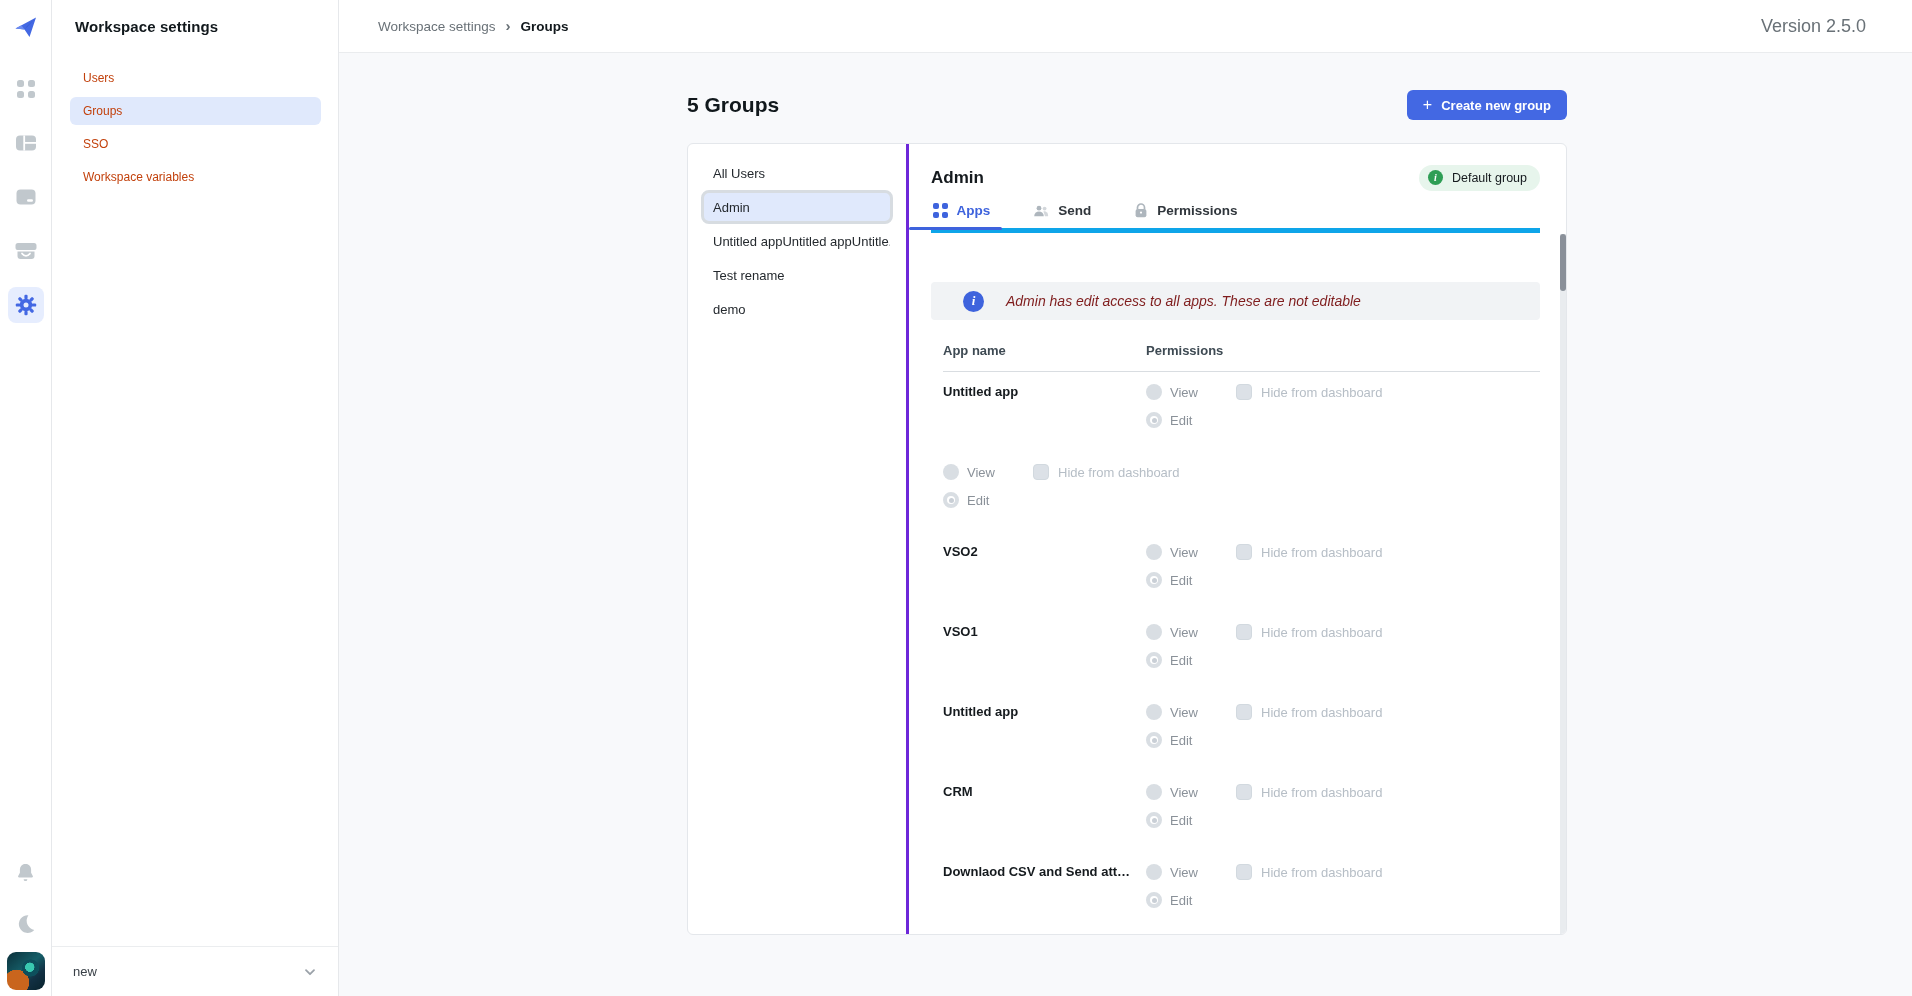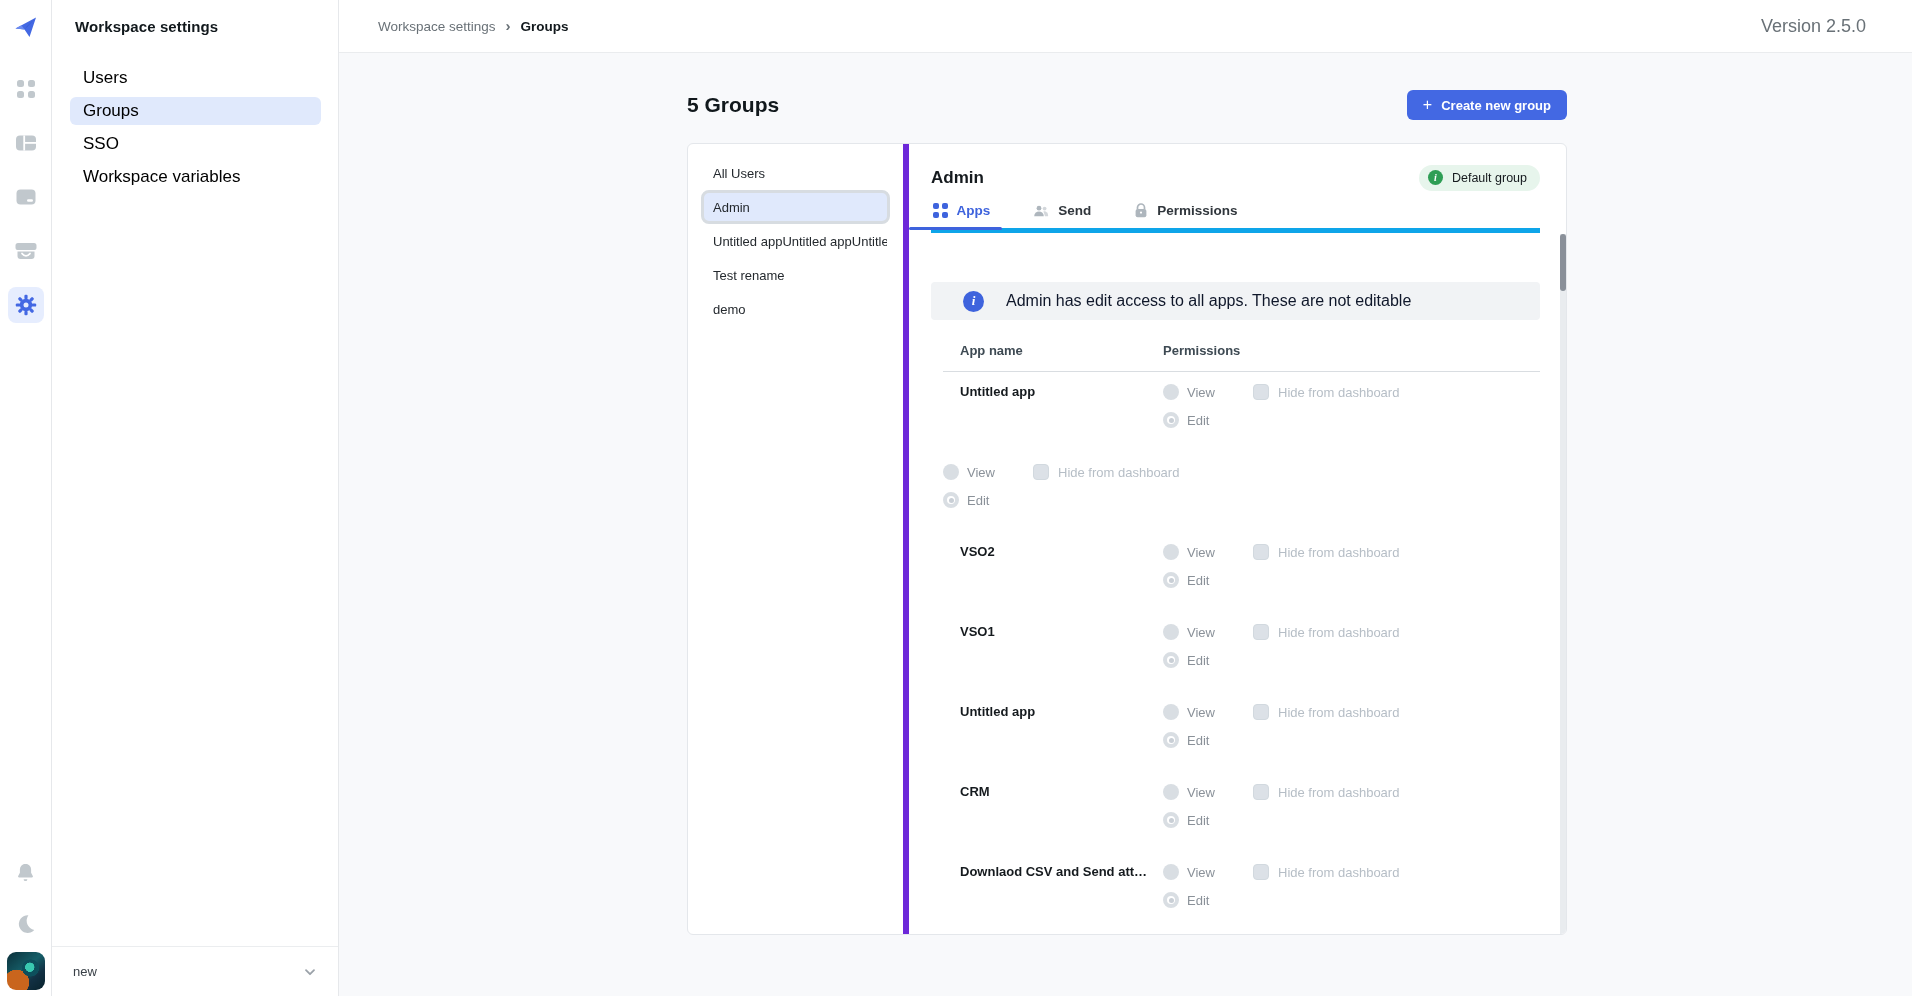--- a/index.html
+++ b/index.html
@@ -21,21 +21,21 @@
      background:
        radial-gradient(circle at 60% 40%, #39c8b0 0 14%, transparent 15%),
        radial-gradient(circle at 62% 42%, #0d4f5c 0 26%, transparent 27%),
        radial-gradient(circle at 25% 80%, #c9651d 0 30%, transparent 31%),
        linear-gradient(140deg,#0b2f3a 0%, #155e68 45%, #123043 70%, #08222c 100%); }
 
   
   .sidebar { position:absolute; left:52px; top:0; bottom:0; width:287px; background:#fff; border-right:1px solid #E6E8EB; z-index:2; }
   .sidebar h1 { font-size:15px; font-weight:700; color:#11181C; padding:18px 0 0 23px; letter-spacing:.1px; }
   .side-nav { margin-top:29px; padding:0 17px 0 18px; }
-  .side-item { height:28px; margin-bottom:5px; display:flex; align-items:center; padding-left:13px; border-radius:6px; font-size:17px; color:#000000; cursor:pointer;text-align:center; }
+  .side-item { height:28px; margin-bottom:5px; display:flex; align-items:center; padding-left:13px; border-radius:6px; font-size:12px; color:#c2410c; cursor:pointer;text-align:center; }
   .side-item.selected { background:#E0E9FC; }
   .ws-switcher { position:absolute; left:0; right:0; bottom:0; height:50px; border-top:1px solid #EBEDEF; display:flex; align-items:center; padding:0 21px; cursor:pointer; }
   .ws-name { font-size:13px; color:#3A4148; }
   .ws-switcher svg { margin-left:auto; color:#9BA2A9; }
 
   
   .topbar { position:absolute; left:339px; right:0; top:0; height:53px; background:#fff; border-bottom:1px solid #EAECEE; display:flex; align-items:center; z-index:1; }
   .crumbs { display:flex; align-items:center; gap:10px; padding-left:39px; font-size:13.5px; }
   .crumb-root { color:#697177; cursor:pointer; }
   .crumb-sep { color:#697177; font-size:15px; font-weight:700; margin-top:-2px; }
@@ -46,46 +46,46 @@
   .content { position:absolute; left:339px; right:0; top:53px; bottom:0; background:#F8F9FB; overflow:hidden; }
   .container { width:880px; margin-left:348px; }
   .head-row { margin-top:37px; height:30px; display:flex; align-items:center; justify-content:space-between; }
   .count { font-size:21px; font-weight:600; color:#11181C; }
   .btn-primary { height:30px; background:#4368E3; color:#fff; border:none; border-radius:6px; font-size:13px; font-weight:600; display:flex; align-items:center; gap:9px; padding:0 16px; cursor:pointer; font-family:"Liberation Sans",sans-serif; }
   .btn-primary .plus { font-size:16px; font-weight:400; line-height:1; margin-top:-1px; }
 
   .card { position:relative; margin-top:23px; width:880px; height:792px; background:#fff; border:1px solid #E4E7EB; border-radius:6px; display:flex; overflow:hidden; }
 
   
-  .group-list { width:221px; border-right:6px solid #6d28d9; padding:12px 13px 0 13px; flex:none; }
+  .group-list { width:221px; border-right:3px solid #6d28d9; padding:12px 13px 0 13px; flex:none; }
   .group-item { height:34px; display:flex; align-items:center; padding:0 9px; border:3px solid transparent; border-radius:8px; font-size:13px; color:#24292E; cursor:pointer; white-space:nowrap; overflow:hidden; }
   .group-item.selected { background:#E0E9FC; border-color:#D7DCE1; }
 
   
   .detail { flex:1; padding:0 26px 0 22px; position:relative; min-width:0; }
   .detail-title-row { margin-top:20px; display:flex; align-items:center; justify-content:space-between; height:27px; }
   .detail-title { font-size:17px; font-weight:700; color:#151A1E; }
   .badge { height:26px; background:#E7F5EC; border-radius:13px; display:flex; align-items:center; gap:9px; padding:0 13px 0 9px; font-size:12.5px; font-weight:500; color:#151A1E; }
   .badge-dot { width:15px; height:15px; border-radius:50%; background:#2E9E55; color:#fff; font-size:10px; font-weight:700; display:flex; align-items:center; justify-content:center; font-family:"Liberation Serif",serif; font-style:italic; }
 
   .tabs { margin-top:12px; display:flex; border-bottom:5px solid #0ea5e9; }
   .tab { display:flex; align-items:center; gap:9px; padding:0 0 10px 2px; margin-right:41px; font-size:13.5px; font-weight:600; color:#30363C; cursor:pointer; position:relative; }
   .tab .ticon { color:#AEB6BD; display:flex; }
   .tab.active { color:#3E63DD; }
   .tab.active .ticon { color:#3E63DD; }
   .tab.active::after { content:""; position:absolute; left:-22px; right:-12px; bottom:-2px; height:3px; background:#3E63DD; border-radius:2px; }
 
   .banner { margin-top:49px; height:38px; background:#F1F3F5; border-radius:4px; display:flex; align-items:center; padding-left:32px; gap:22px; }
   .info-dot { width:21px; height:21px; border-radius:50%; background:#3E63DD; color:#fff; font-size:13px; font-weight:700; display:flex; align-items:center; justify-content:center; font-family:"Liberation Serif",serif; font-style:italic; flex:none; }
-  .banner-text { font-size:16px; color:#0f172a; }
+  .banner-text { font-size:14px; color:#7f1d1d;font-style:italic; }
 
   .apps-table { margin:23px 0 0 12px; }
   .t-head { display:flex; padding-bottom:13px; border-bottom:1px solid #D9DDE1; }
   .t-head .col-name, .t-head .col-perm { font-size:13px; font-weight:600; color:#3E4A53; }
-  .col-name { width:203px; flex:none;margin-left:17px; }
+  .col-name { width:203px; flex:none; }
   .t-row { display:flex; height:80px; padding-top:9px; }
   .app-name { font-size:13px; font-weight:700; color:#151A1E; line-height:22px; white-space:nowrap; overflow:hidden; text-overflow:ellipsis; padding-right:14px; }
   .perm-lines { display:flex; flex-direction:column; gap:6px; }
   .perm-line { display:flex; align-items:center; height:22px; }
   .radio { width:16px; height:16px; border-radius:50%; background:#D9DEE3; flex:none; cursor:pointer; }
   .radio.checked { background:#fff; border:4px solid #D9DEE3; position:relative; }
   .radio.checked::after { content:""; position:absolute; inset:1.5px; border-radius:50%; background:#C9CFD6; }
   .ctl-label { font-size:13px; color:#8A9199; margin-left:8px; }
   .ctl-label.view { width:58px; }
   .checkbox { width:16px; height:16px; border-radius:4px; background:#DCE1E7; border:1px solid #D2D9DF; margin-left:8px; flex:none; cursor:pointer; }

